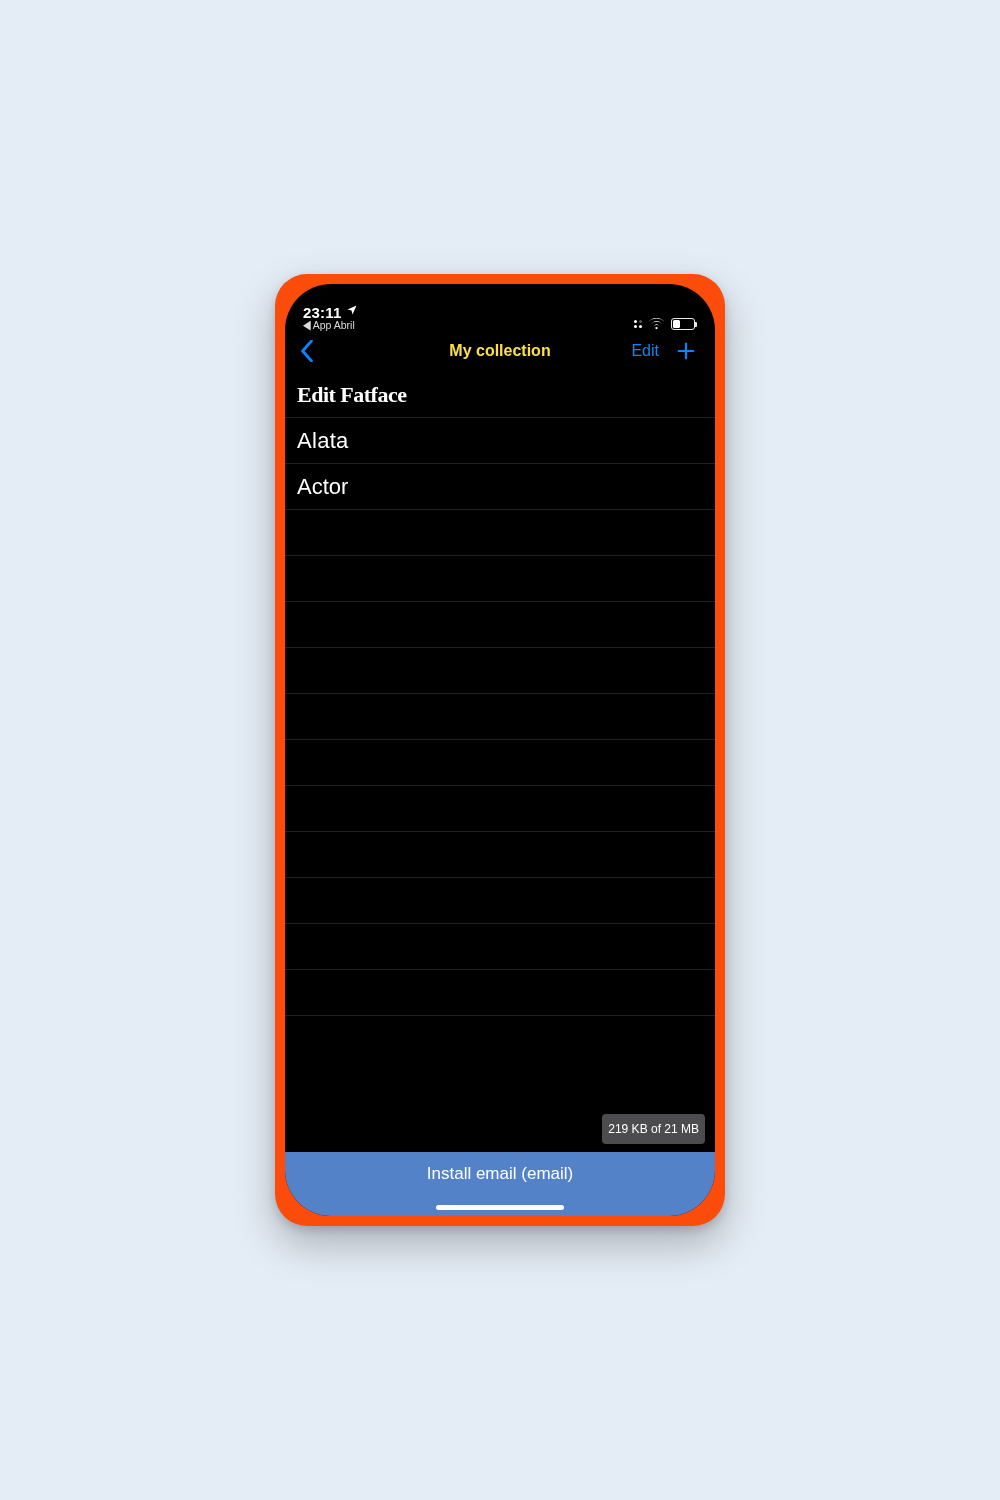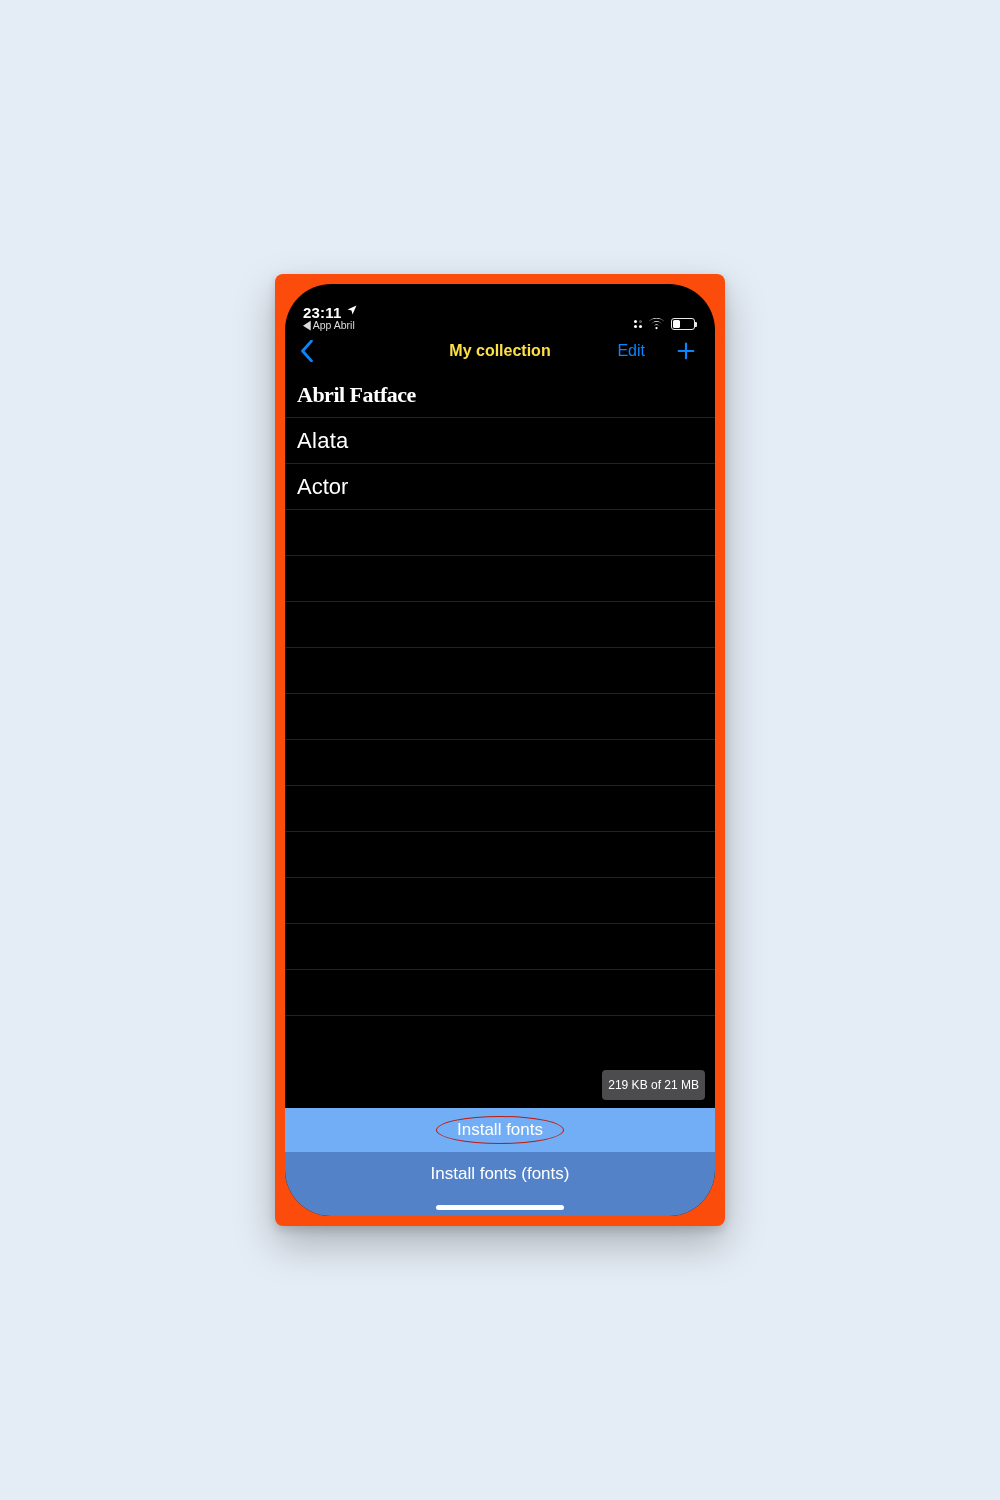--- a/index.html
+++ b/index.html
@@ -10,21 +10,21 @@
     display: flex;
     align-items: center;
     justify-content: center;
     font-family: -apple-system, "Helvetica Neue", Arial, sans-serif;
     -webkit-font-smoothing: antialiased;
   }
   .device-frame {
     width: 450px;
     height: 952px;
     background: #fc4c0c;
-    border-radius: 8px;
+    border-radius: 32px;
     padding: 10px;
     box-shadow: 0 18px 40px rgba(0,0,0,0.25), 0 4px 10px rgba(0,0,0,0.15);
     position: relative;
   }
   .screen {
     width: 100%;
     height: 100%;
     background: #000;
     border-radius: 46px;
     overflow: hidden;
@@ -76,21 +76,21 @@
   }
   .nav-back {
     width: 36px; height: 36px; display:flex; align-items:center; justify-content:center;
     color:#0a84ff;
   }
   .nav-title {
     position:absolute; left:0; right:0; text-align:center;
     color:#fde047; font-size:16px; font-weight:600;
     pointer-events:none;
   }
-  .nav-right { margin-left:auto; display:flex; align-items:center; gap:24px; padding-right:4px;}
+  .nav-right { margin-left:auto; display:flex; align-items:center; gap:10px; padding-right:4px;}
   .nav-edit { color:#0a84ff; font-size:16px; }
   .nav-add { width:34px; height:34px; display:flex; align-items:center; justify-content:center; color:#0a84ff; }
 
   
   .font-list { flex: 1 1 auto; overflow:hidden; position:relative; }
   .row {
     height: 46px;
     border-bottom: 1px solid #23221f;
     display:flex; align-items:center;
     padding-left: 12px;
@@ -187,21 +187,21 @@
         <span class="nav-add">
           <svg width="22" height="22" viewBox="0 0 24 24">
             <path d="M12 4v16M4 12h16" stroke="#0a84ff" stroke-width="2.4" stroke-linecap="round"></path>
           </svg>
         </span>
       </div>
     </div>
 
     <div class="font-list">
       <div class="row f0">
-        <span>Abril Fatface</span>
+        <span>Edit Fatface</span>
       </div>
       <div class="row f2">
         <span>Alata</span>
       </div>
       <div class="row f1">
         <span>Actor</span>
       </div>
 
       <div class="row"></div>
       <div class="row"></div>
@@ -212,24 +212,20 @@
       <div class="row"></div>
       <div class="row"></div>
       <div class="row"></div>
       <div class="row"></div>
       <div class="row"></div>
 
       <div class="storage-badge">219 KB of 21 MB</div>
     </div>
 
     <div class="actions">
-      <div class="btn-install">
-        <span>Install fonts</span>
-        <span class="highlight-oval"></span>
-      </div>
       <div class="btn-install-email">
-        <span>Install fonts (fonts)</span>
+        <span>Install email (email)</span>
         <div class="home-indicator"></div>
       </div>
     </div>
 
   </div>
 </div>
 
 </body></html>

